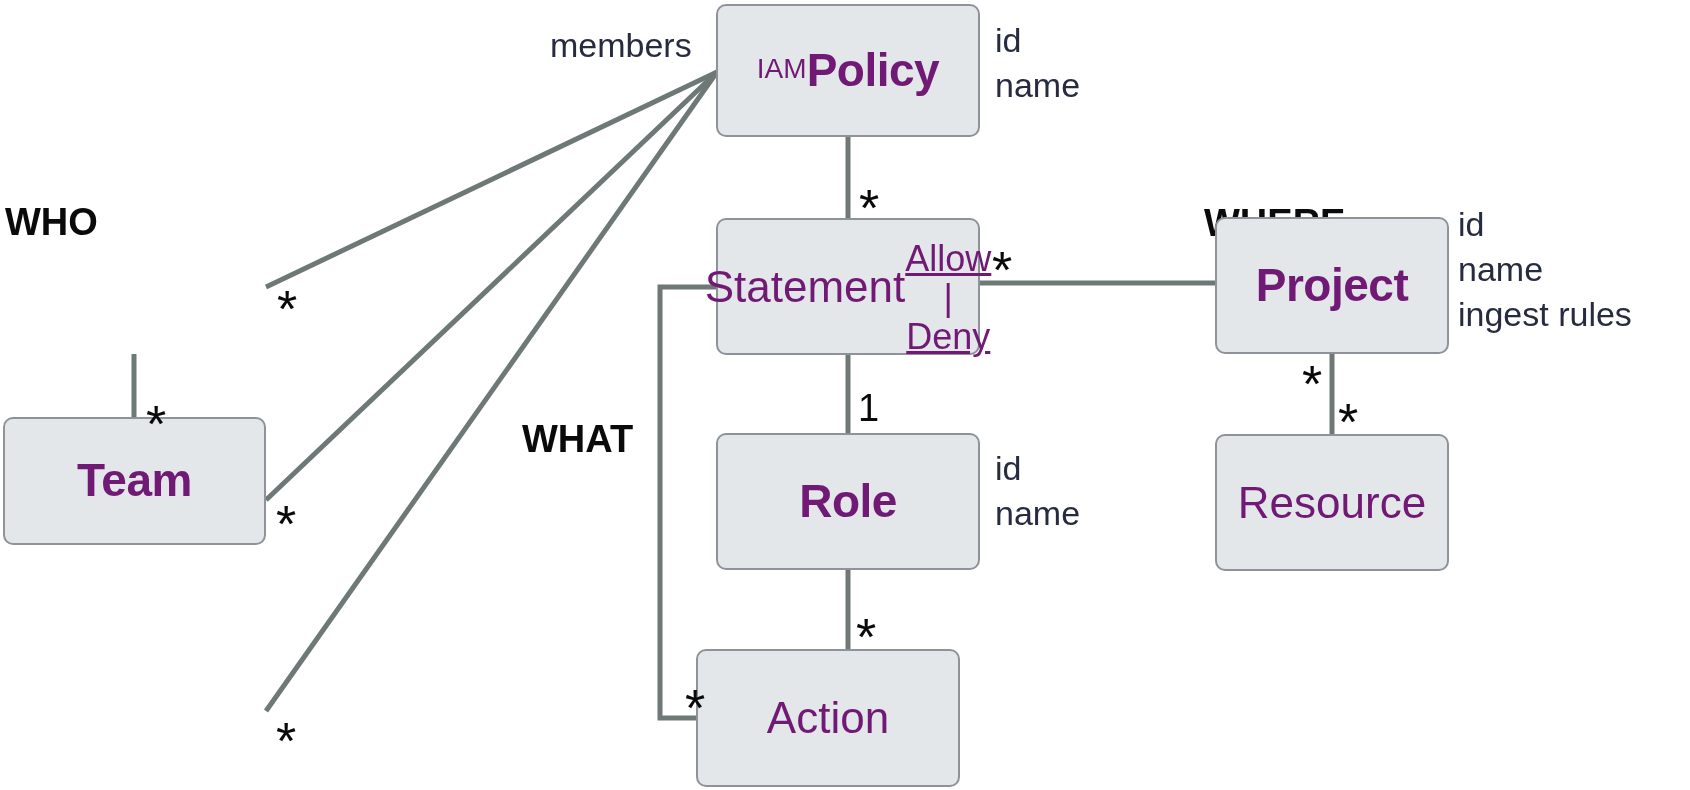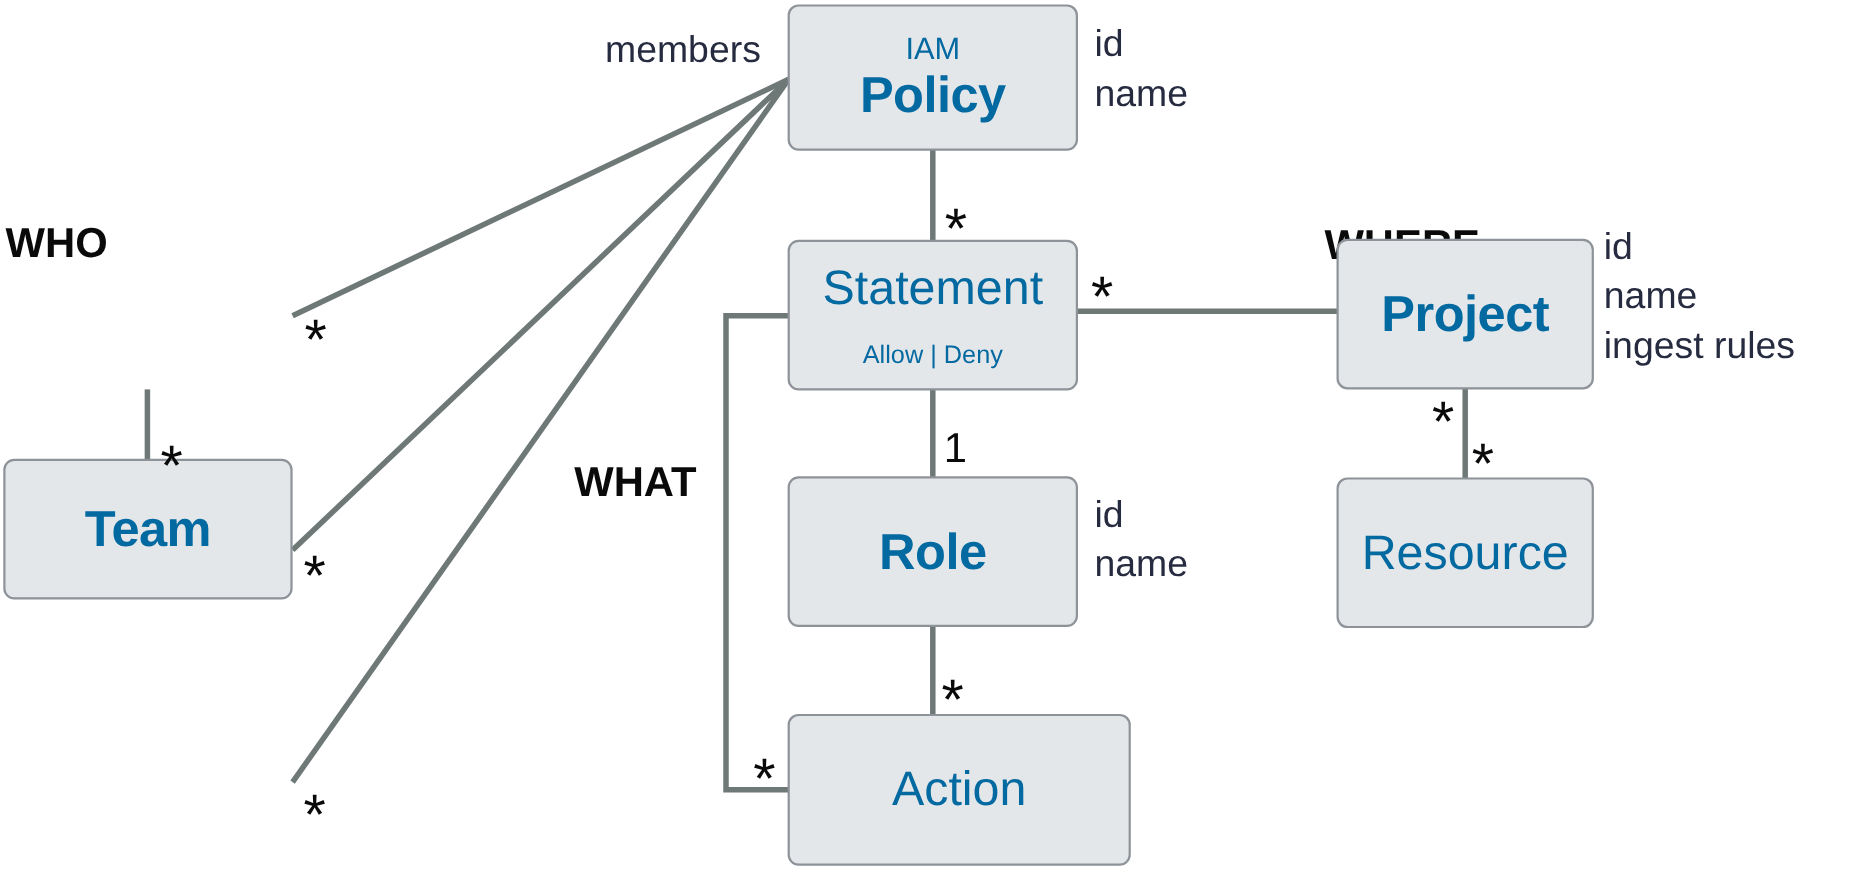--- a/index.html
+++ b/index.html
@@ -4,27 +4,27 @@
 <style>
   html,body{margin:0;padding:0;background:#ffffff;}
   .canvas{
     position:relative;width:1690px;height:790px;background:#ffffff;
     font-family:"Liberation Sans",sans-serif;overflow:hidden;
   }
   svg.edges{position:absolute;left:0;top:0;width:1690px;height:790px;}
   .entity{
     position:absolute;box-sizing:border-box;
     background:#e4e7e9;border:2.5px solid #8d9399;border-radius:10px;
-    display:flex;flex-direction:column;align-items:center;justify-content:center;
-    color:#0369a1;line-height:1.08;text-align:center;
+    display:flex;flex-direction:row;align-items:center;justify-content:center;
+    color:#701a75;line-height:1.08;text-align:center;
   }
   .entity .ename{font-size:46px;font-weight:700;letter-spacing:-0.5px;}
   .entity.regular .ename{font-weight:400;font-size:44px;letter-spacing:0;}
   .entity .esuper{font-size:28px;font-weight:400;margin-bottom:2px;}
-  .entity .esub{font-size:23px;font-weight:400;margin-top:24px;}
+  .entity .esub{font-size:36px;font-weight:400;margin-top:24px;text-decoration:underline;}
   .attrs{position:absolute;font-size:34px;line-height:45px;color:#262b40;white-space:nowrap;}
   .group-label{position:absolute;font-size:38px;font-weight:700;color:#0a0a0a;white-space:nowrap;margin-top:45px;}
   .edge-label{position:absolute;font-size:34px;color:#262b40;white-space:nowrap;}
   .mult{position:absolute;width:28px;font-size:52px;line-height:52px;text-align:center;color:#0a0a0a;}
   .mult-one{position:absolute;font-size:38px;line-height:38px;color:#0a0a0a;}
 </style>
 </head>
 <body>
 
 <div class="canvas">
@@ -69,21 +69,21 @@
   </div>
 
   <div class="entity" style="left:716px;top:433px;width:264px;height:137px">
     <div class="ename">Role</div>
   </div>
   <div class="attrs" style="left:995px;top:446px">
     <div>id</div>
     <div>name</div>
   </div>
 
-  <div class="entity regular" style="left:716px;top:649px;width:312px;height:138px">
+  <div class="entity regular" style="left:696px;top:649px;width:264px;height:138px">
     <div class="ename">Action</div>
   </div>
 
   <div class="entity" style="left:1215px;top:217px;width:234px;height:137px">
     <div class="ename">Project</div>
   </div>
   <div class="attrs" style="left:1458px;top:202px">
     <div>id</div>
     <div>name</div>
     <div>ingest rules</div>

